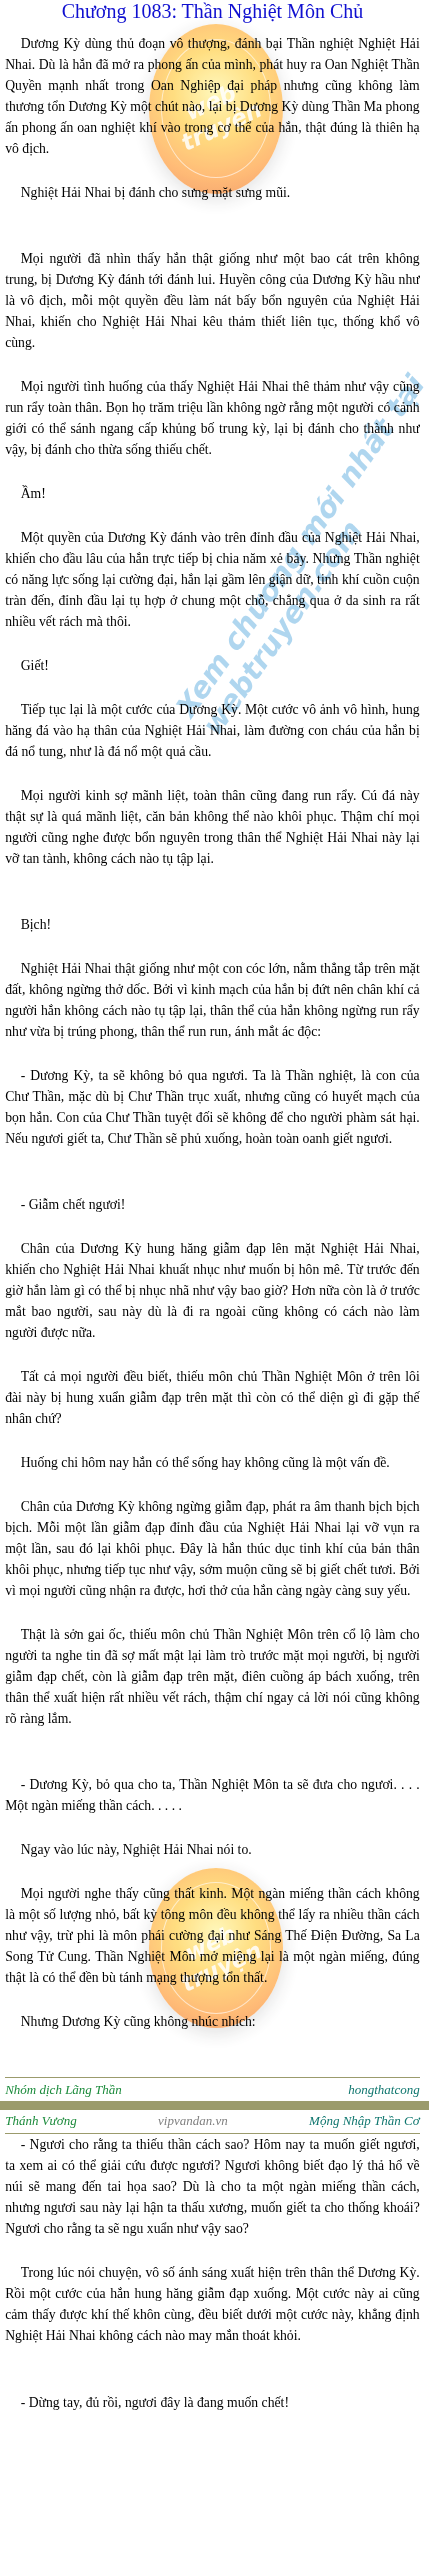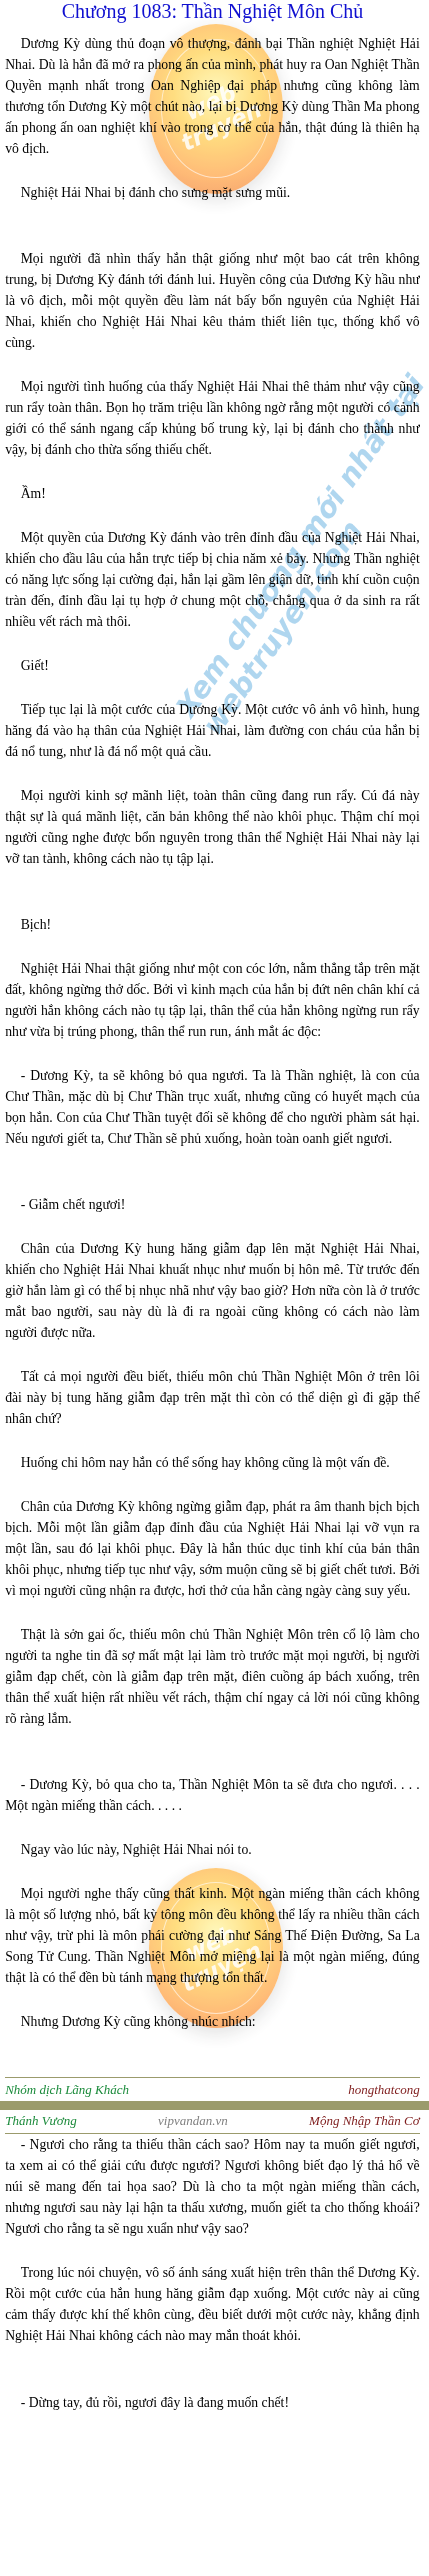--- a/index.html
+++ b/index.html
@@ -7,21 +7,21 @@
   .page { position: relative; padding: 0 9.3px 0 5.2px; font-family: "Liberation Serif", "DejaVu Serif", serif; color: #000; }
   .title { text-align: center; color: #1010d0; font-size: 20px; line-height: 17.5px; margin: 3.1px 0 0 0; padding: 0; font-weight: normal; position: relative; z-index: 2; }
   p.para { font-size: 13.7px; line-height: 21px; margin: 0; text-indent: 15.5px; text-align: justify; position: relative; z-index: 2; }
   .gap-s { height: 23px; }
   .gap-m { height: 45px; }
   .sep { position: relative; z-index: 2; }
   .rule { height: 1.5px; background: #9b9b6c; margin: 0 0 0 0; }
   .band { height: 8.2px; background: #9b9b6c; margin: 0 -9.3px 0 -5.2px; }
   .sep-row { display: flex; justify-content: space-between; align-items: center; height: 23px; font-style: italic; font-size: 13px; font-family: "Liberation Serif", "DejaVu Serif", serif; }
   .green { color: #1a8a3a; }
-  .orange { color: #7f1d1d; }
+  .orange { color: #0f766e; }
   .gray { color: #808080; }
   .wm-coin { position: absolute; border-radius: 50%; z-index: 1; pointer-events: none;
     background: radial-gradient(circle at 50% 40%, #fff7b0 0%, #ffd86a 35%, #ffb060 70%, #f08a50 100%);
     box-shadow: 0 5.2px 20.6px rgba(0,0,0,0.15); opacity: 0.85; }
   .wm-coin::after { content: ""; position: absolute; left: 9%; top: 9%; right: 9%; bottom: 9%; border-radius: 50%; border: 1.5px solid rgba(255,255,255,0.6); }
   .wm-coin span { position: absolute; left: 0; right: 0; top: 38%; text-align: center; color: rgba(255,255,255,0.85); font-style: italic; font-weight: bold; font-family: "DejaVu Sans", sans-serif; font-size: 23px; transform: rotate(-25deg); }
   .wm-text { position: absolute; z-index: 1; pointer-events: none; color: rgba(110,180,225,0.55); font-family: "DejaVu Sans", sans-serif; font-weight: bold; font-style: italic; font-size: 29px; line-height: 32px; transform: rotate(-55deg); transform-origin: left top; white-space: nowrap; }
 </style>
 </head>
 <body>
@@ -63,41 +63,41 @@
   <p class="para">Bịch!</p>
   <div class="gap-s"></div>
   <p class="para">Nghiệt Hải Nhai thật giống như một con cóc lớn, nằm thẳng tắp trên mặt đất, không ngừng thở dốc. Bởi vì kinh mạch của hắn bị đứt nên chân khí cả người hắn không cách nào tụ tập lại, thân thể của hắn không ngừng run rẩy như vừa bị trúng phong, thân thể run run, ánh mắt ác độc:</p>
   <div class="gap-s"></div>
   <p class="para">- Dương Kỳ, ta sẽ không bỏ qua ngươi. Ta là Thần nghiệt, là con của Chư Thần, mặc dù bị Chư Thần trục xuất, nhưng cũng có huyết mạch của bọn hắn. Con của Chư Thần tuyệt đối sẽ không để cho người phàm sát hại. Nếu ngươi giết ta, Chư Thần sẽ phủ xuống, hoàn toàn oanh giết ngươi.</p>
   <div class="gap-m"></div>
   <p class="para">- Giẫm chết ngươi!</p>
   <div class="gap-s"></div>
   <p class="para">Chân của Dương Kỳ hung hăng giẫm đạp lên mặt Nghiệt Hải Nhai, khiến cho Nghiệt Hải Nhai khuất nhục như muốn bị hôn mê. Từ trước đến giờ hắn làm gì có thể bị nhục nhã như vậy bao giờ? Hơn nữa còn là ở trước mắt bao người, sau này dù là đi ra ngoài cũng không có cách nào làm người được nữa.</p>
   <div class="gap-s"></div>
-  <p class="para">Tất cả mọi người đều biết, thiếu môn chủ Thần Nghiệt Môn ở trên lôi đài này bị tung hăng giẫm đạp trên mặt thì còn có thể diện gì đi gặp thế nhân chứ?</p>
+  <p class="para">Tất cả mọi người đều biết, thiếu môn chủ Thần Nghiệt Môn ở trên lôi đài này bị hung xuẩn giẫm đạp trên mặt thì còn có thể diện gì đi gặp thế nhân chứ?</p>
   <div class="gap-s"></div>
   <p class="para">Huống chi hôm nay hắn có thể sống hay không cũng là một vấn đề.</p>
   <div class="gap-s"></div>
   <p class="para">Chân của Dương Kỳ không ngừng giẫm đạp, phát ra âm thanh bịch bịch bịch. Mỗi một lần giẫm đạp đỉnh đầu của Nghiệt Hải Nhai lại vỡ vụn ra một lần, sau đó lại khôi phục. Đây là hắn thúc dục tinh khí của bản thân khôi phục, nhưng tiếp tục như vậy, sớm muộn cũng sẽ bị giết chết tươi. Bởi vì mọi người cũng nhận ra được, hơi thở của hắn càng ngày càng suy yếu.</p>
   <div class="gap-s"></div>
   <p class="para">Thật là sởn gai ốc, thiếu môn chủ Thần Nghiệt Môn trên cổ lộ làm cho người ta nghe tin đã sợ mất mật lại làm trò trước mặt mọi người, bị người giẫm đạp chết, còn là giẫm đạp trên mặt, điên cuồng áp bách xuống, trên thân thể xuất hiện rất nhiều vết rách, thậm chí ngay cả lời nói cũng không rõ ràng lắm.</p>
   <div class="gap-m"></div>
   <p class="para">- Dương Kỳ, bỏ qua cho ta, Thần Nghiệt Môn ta sẽ đưa cho ngươi. . . . Một ngàn miếng thần cách. . . . .</p>
   <div class="gap-s"></div>
   <p class="para">Ngay vào lúc này, Nghiệt Hải Nhai nói to.</p>
   <div class="gap-s"></div>
   <p class="para">Mọi người nghe thấy cũng thất kinh. Một ngàn miếng thần cách không là một số lượng nhỏ, bất kỳ tông môn đều không thể lấy ra nhiều thần cách như vậy, trừ phi là môn phái cường đại như Sáng Thế Điện Đường, Sa La Song Tử Cung. Thần Nghiệt Môn mở miệng lại là một ngàn miếng, đúng thật là có thể đền bù tánh mạng thượng tổn thất.</p>
   <div class="gap-s"></div>
   <p class="para">Nhưng Dương Kỳ cũng không nhúc nhích:</p>
   <div class="gap-m"></div>
 
   <div class="sep">
     <div class="rule"></div>
     <div class="sep-row">
-      <span class="green">Nhóm dịch Lãng Khách</span>
+      <span class="green">Nhóm dịch Lãng Thần</span>
       <span class="orange">hongthatcong</span>
     </div>
     <div class="band"></div>
     <div class="sep-row">
       <span class="green">Thánh Vương</span>
       <span class="gray">vipvandan.vn</span>
       <span class="orange">Mộng Nhập Thần Cơ</span>
     </div>
     <div class="rule"></div>
   </div>

